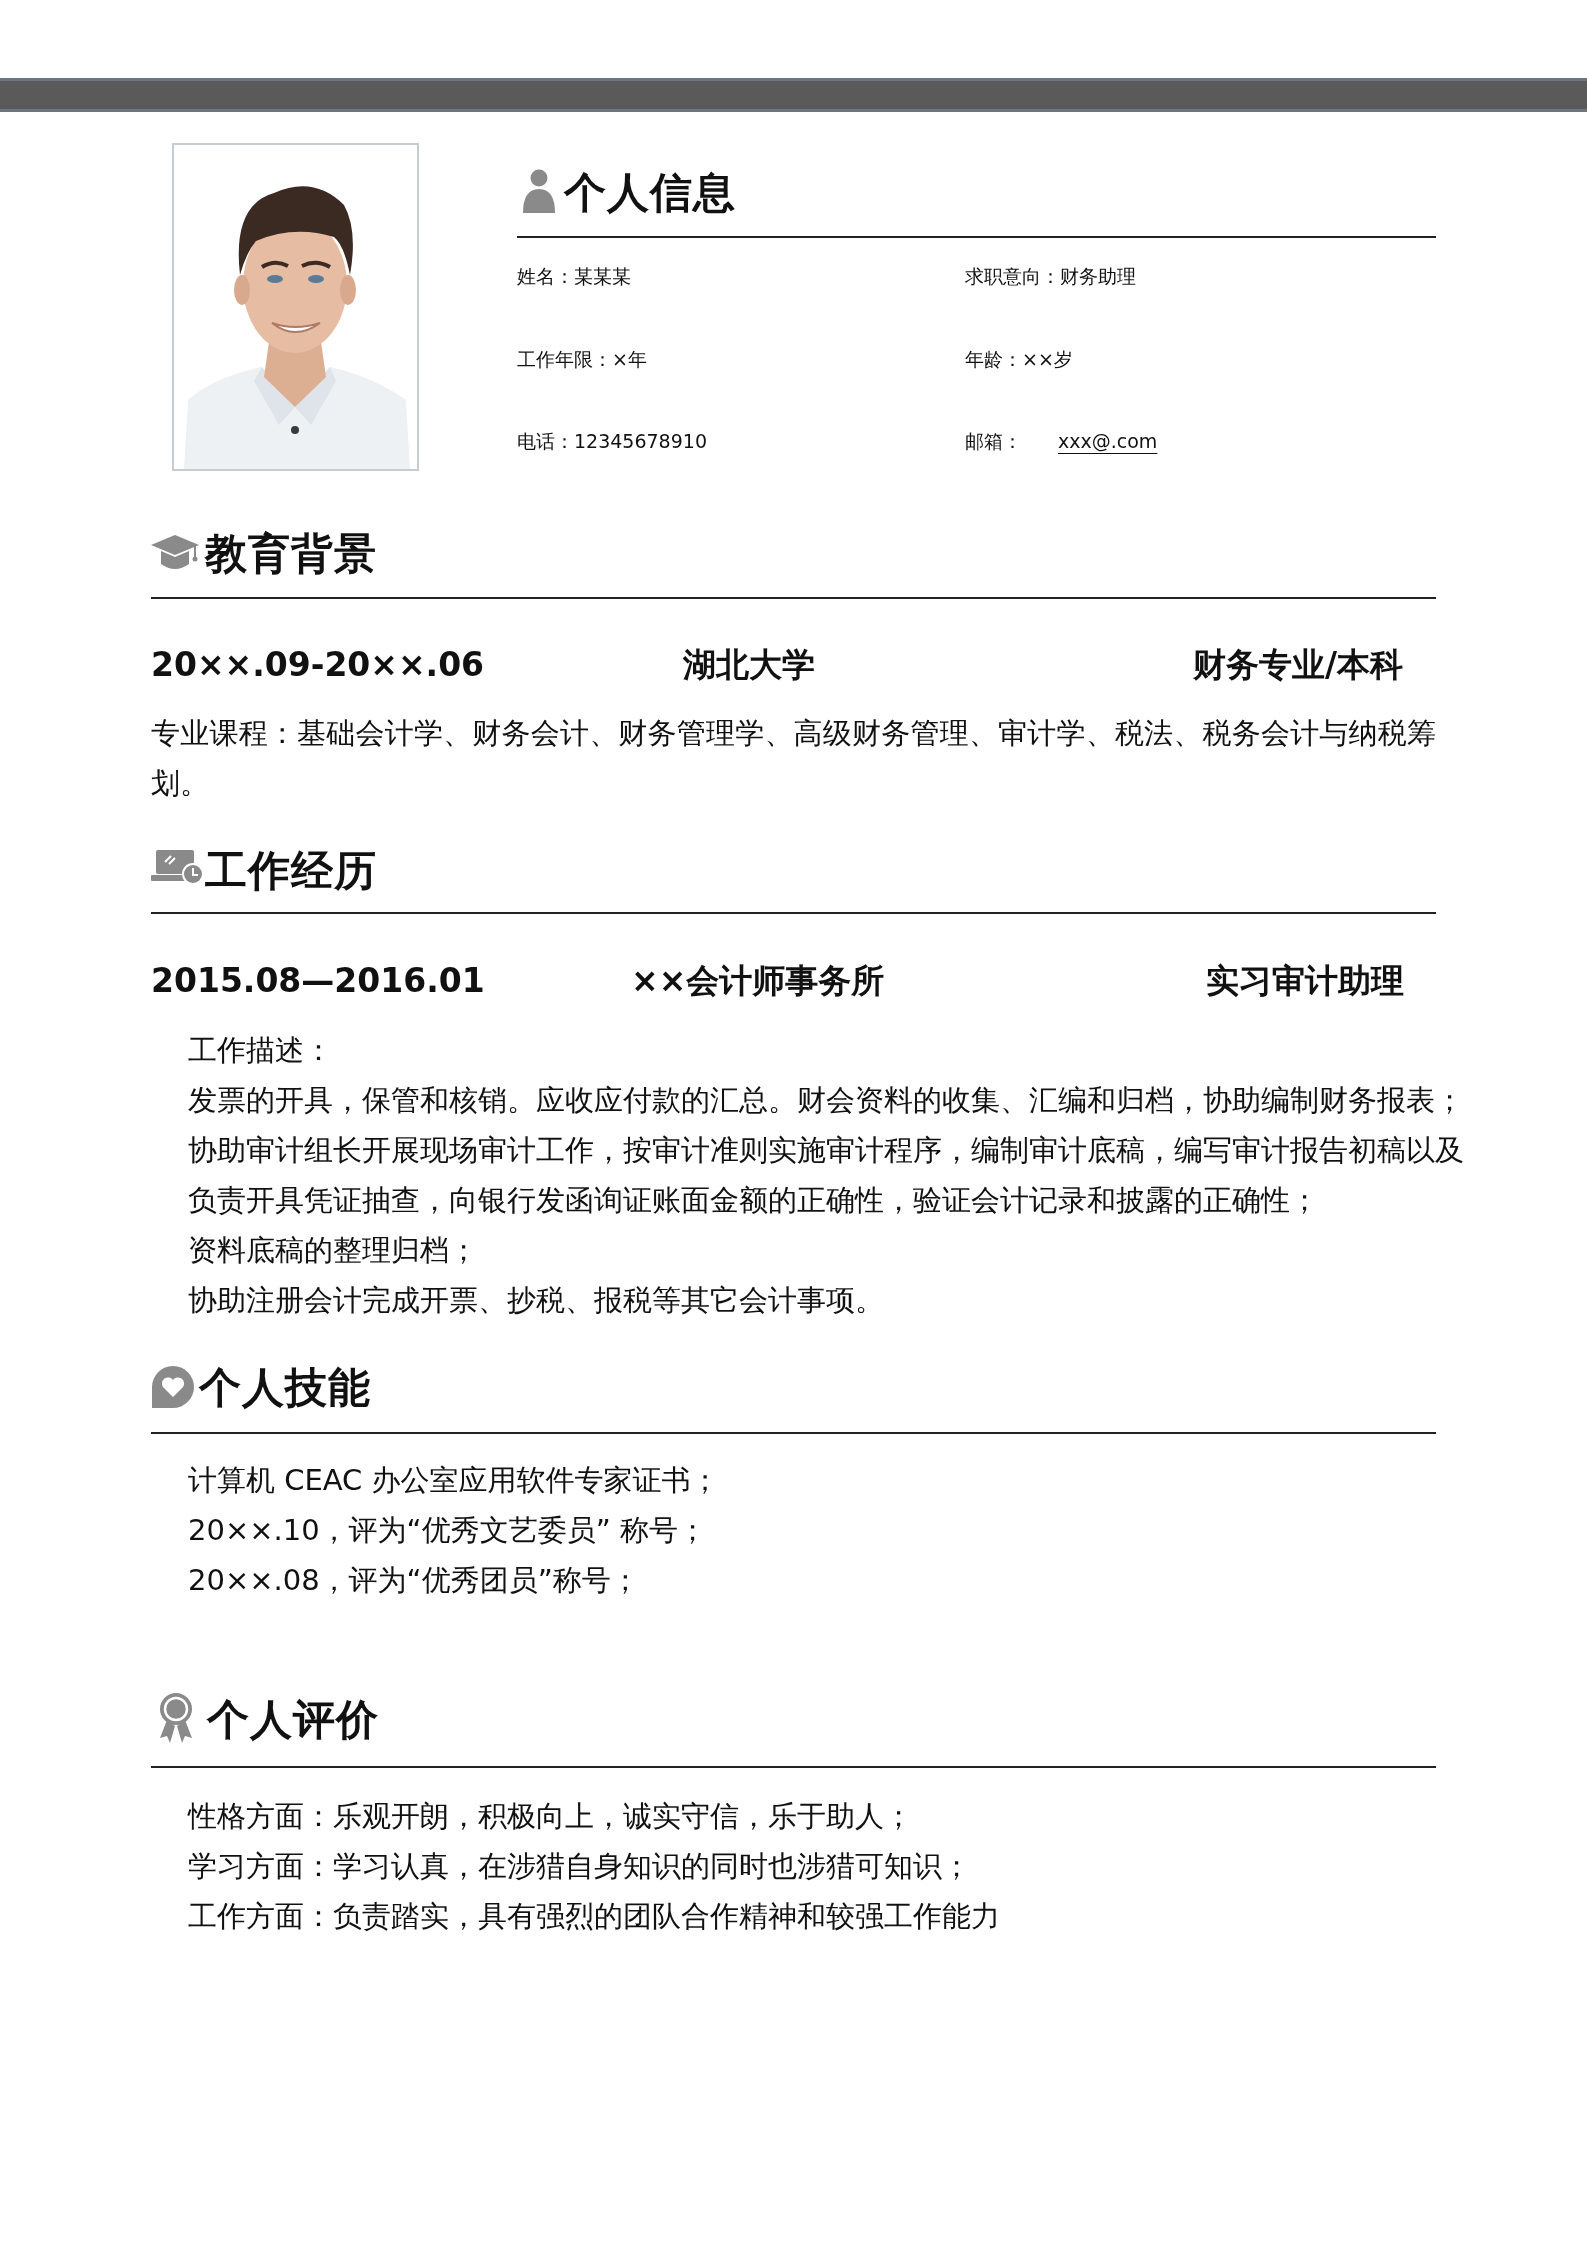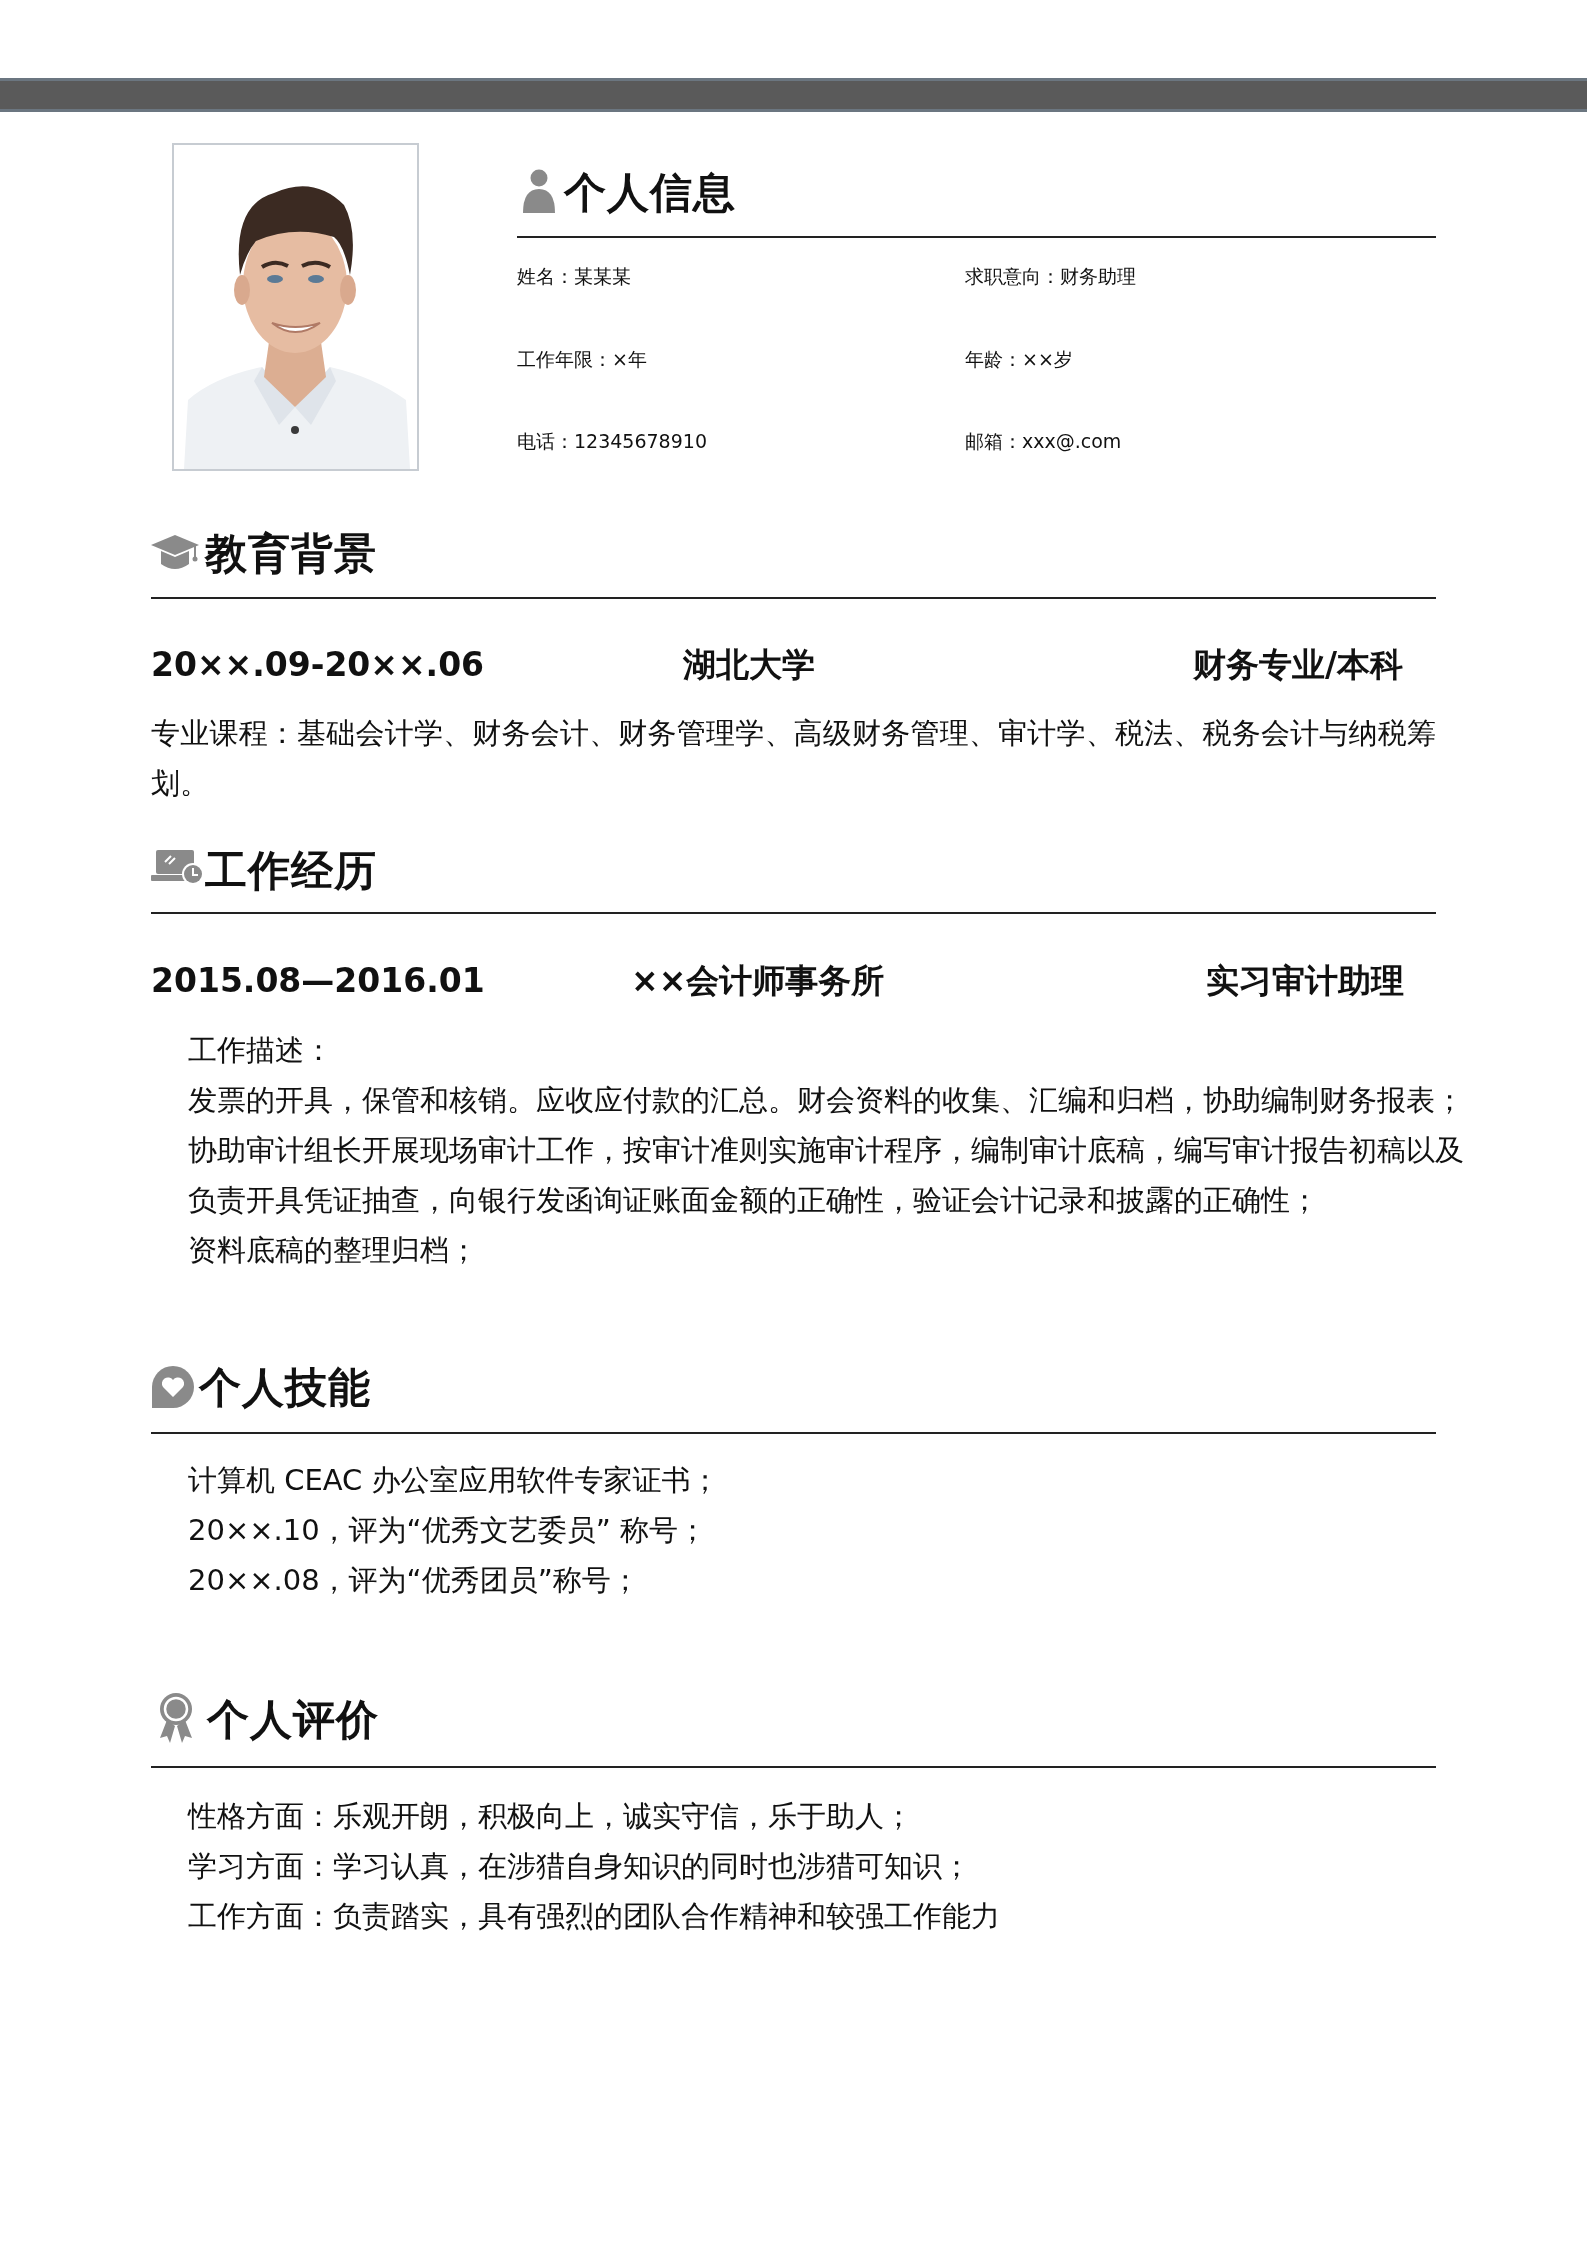--- a/index.html
+++ b/index.html
@@ -10,21 +10,21 @@
   .photo { position: absolute; left: 172px; top: 143px; width: 247px; height: 328px;
            border: 2px solid #c7ccd2; box-sizing: border-box; background: #fff; overflow: hidden; }
   .abs { position: absolute; white-space: nowrap; }
   .sec-title { font-size: 42px; font-weight: bold; line-height: 1; letter-spacing: 1px; }
   .rule { position: absolute; height: 0; border-top: 2px solid #222; }
   .txt { font-size: 19px; line-height: 1; }
   .bold { font-size: 33px; font-weight: bold; line-height: 1; }
   .icon { position: absolute; }
   .para { position: absolute; left: 151px; width: 1285px; font-size: 29px; line-height: 50px; text-align: justify; text-align-last: left; }
   .line { display: block; white-space: nowrap; margin-left: 37px; }
-  .email { text-underline-offset: 5px; }
+  .email { text-decoration: underline; text-underline-offset: 5px; margin-left: 36px; }
 </style>
 </head>
 <body>
 
 <div class="topbar"></div>
 
 <div class="photo">
   <svg width="243" height="324" viewBox="0 0 243 324">
     <rect width="243" height="324" fill="#ffffff"></rect>
 
@@ -104,20 +104,21 @@
 <div class="abs bold" style="left:151px;top:964px">2015.08—2016.01</div>
 <div class="abs bold" style="left:631px;top:964px">××会计师事务所</div>
 <div class="abs bold" style="left:1206px;top:964px">实习审计助理</div>
 
 <div class="para" style="top:1025px">
   <span class="line">工作描述：</span>
   <span class="line">发票的开具，保管和核销。应收应付款的汇总。财会资料的收集、汇编和归档，协助编制财务报表；</span>
   <span class="line">协助审计组长开展现场审计工作，按审计准则实施审计程序，编制审计底稿，编写审计报告初稿以及</span>
   <span class="line">负责开具凭证抽查，向银行发函询证账面金额的正确性，验证会计记录和披露的正确性；</span>
   <span class="line">资料底稿的整理归档；</span>
+  <span class="line">协助注册会计完成开票、抄税、报税等其它会计事项。</span>
 </div>
 
 <svg class="icon" style="left:151px;top:1365px" width="44" height="44" viewBox="0 0 44 44">
   <path d="M22 1 A21 21 0 1 1 22 43 L1 43 L1 22 A21 21 0 0 1 22 1 Z" fill="#8a8a8a"></path>
   <path d="M22 32 L12 22 A5.5 5.5 0 0 1 22 15 A5.5 5.5 0 0 1 32 22 Z" fill="#ffffff"></path>
 </svg>
 <div class="abs sec-title" style="left:199px;top:1367px">个人技能</div>
 <div class="rule" style="left:151px;top:1432px;width:1285px"></div>
 
 <div class="para" style="top:1455px">

